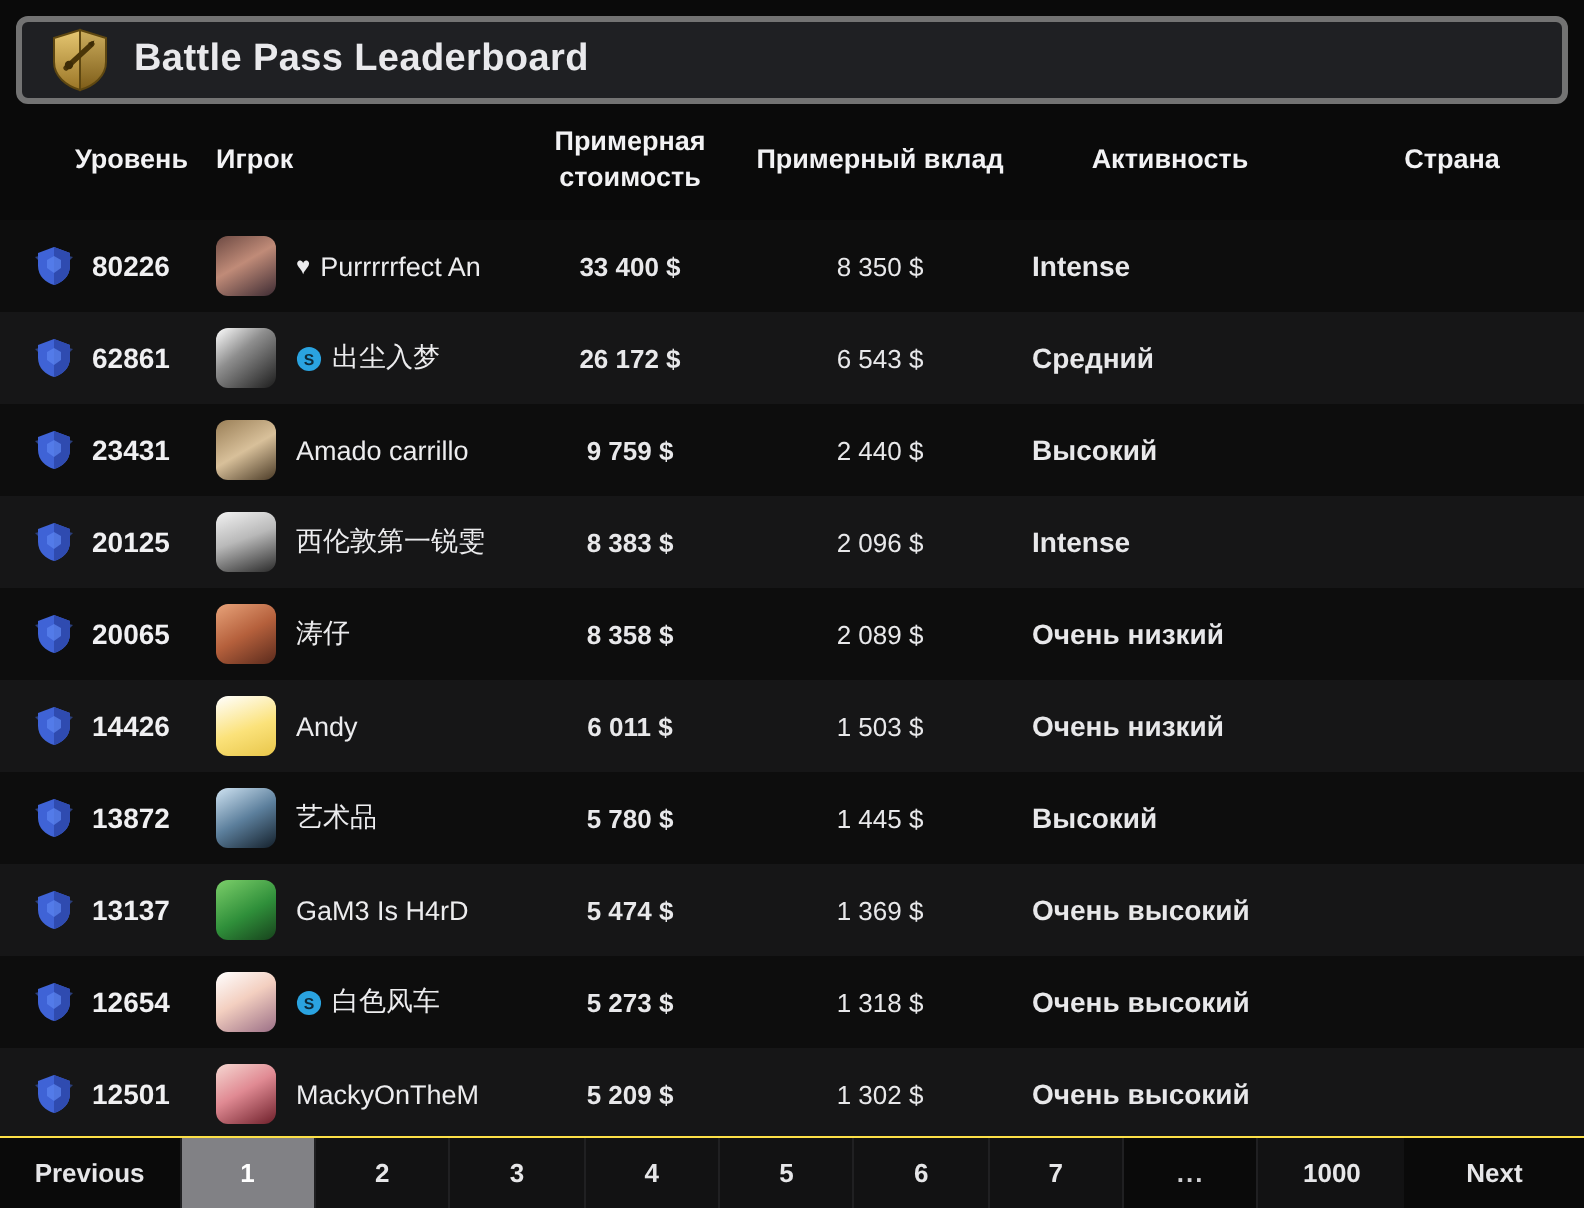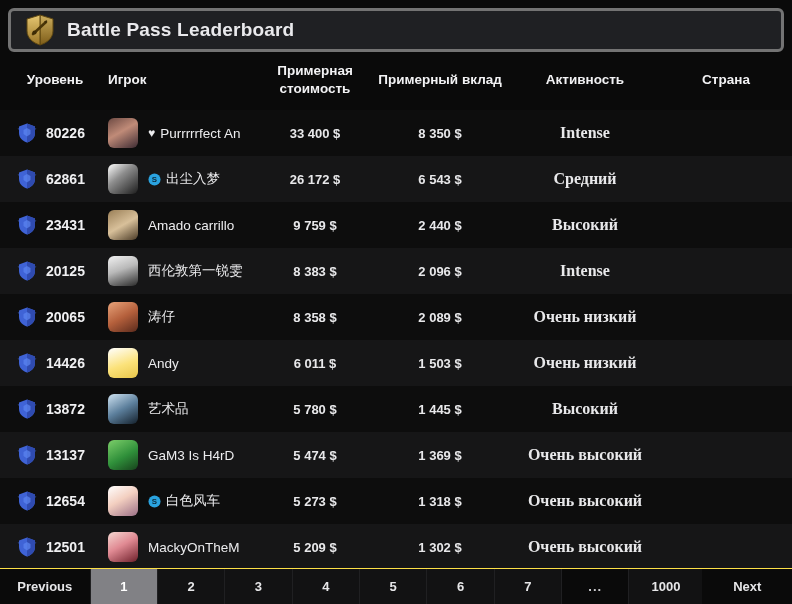--- a/index.html
+++ b/index.html
@@ -66,21 +66,21 @@
   thead th {
     color: #f2f2f4;
     font-size: 13.5px;
     font-weight: bold;
     padding: 10px 6px 12px 6px;
     vertical-align: middle;
     background: #0a0a0a;
     line-height: 1.35;
   }
 
-  th.c-level   { width: 100px; text-align: center;   padding-left: 16px; }
+  th.c-level   { width: 100px; text-align: right;   padding-left: 16px; }
   th.c-player  { width: 160px; text-align: left;   padding-left: 8px; margin-top: 37px; }
   th.c-value   { width: 110px; text-align: center; }
   th.c-contrib { width: 140px; text-align: center; }
   th.c-act     { width: 150px; text-align: center; }
   th.c-country { width: 132px; text-align: center; }
 
   tbody tr { height: 46px; }
   tbody tr:nth-child(odd)  { background: #0d0d0d; }
   tbody tr:nth-child(even) { background: #161617; }
 
@@ -89,22 +89,22 @@
     font-size: 13.5px;
     vertical-align: middle;
     padding: 0 6px;
     overflow: hidden;
     white-space: nowrap;
   }
 
   td.c-level   { padding-left: 16px; }
   td.c-player  { padding-left: 8px; }
   td.c-value   { text-align: center; font-weight: bold; font-size: 13px; }
-  td.c-contrib { text-align: center; font-weight: bold; font-size: 13px; }
-  td.c-act     { text-align: center; font-weight: bold; font-size: 16px; font-family: Liberation Serif, serif; }
+  td.c-contrib { text-align: center; font-weight: normal; font-size: 13px; }
+  td.c-act     { font-weight: bold; font-size: 14px; }
   td.c-country { text-align: center; }
 
   
   .level-cell { display: flex; align-items: center; gap: 8px; }
   .lvl-badge  { width: 22px; height: 22px; flex: none; display: block; }
   .lvl-num    { font-size: 14px; font-weight: bold; color: #f0f0f2; }
 
   
   .player-cell { display: flex; align-items: center; gap: 10px; overflow: hidden; }
   .avatar {

